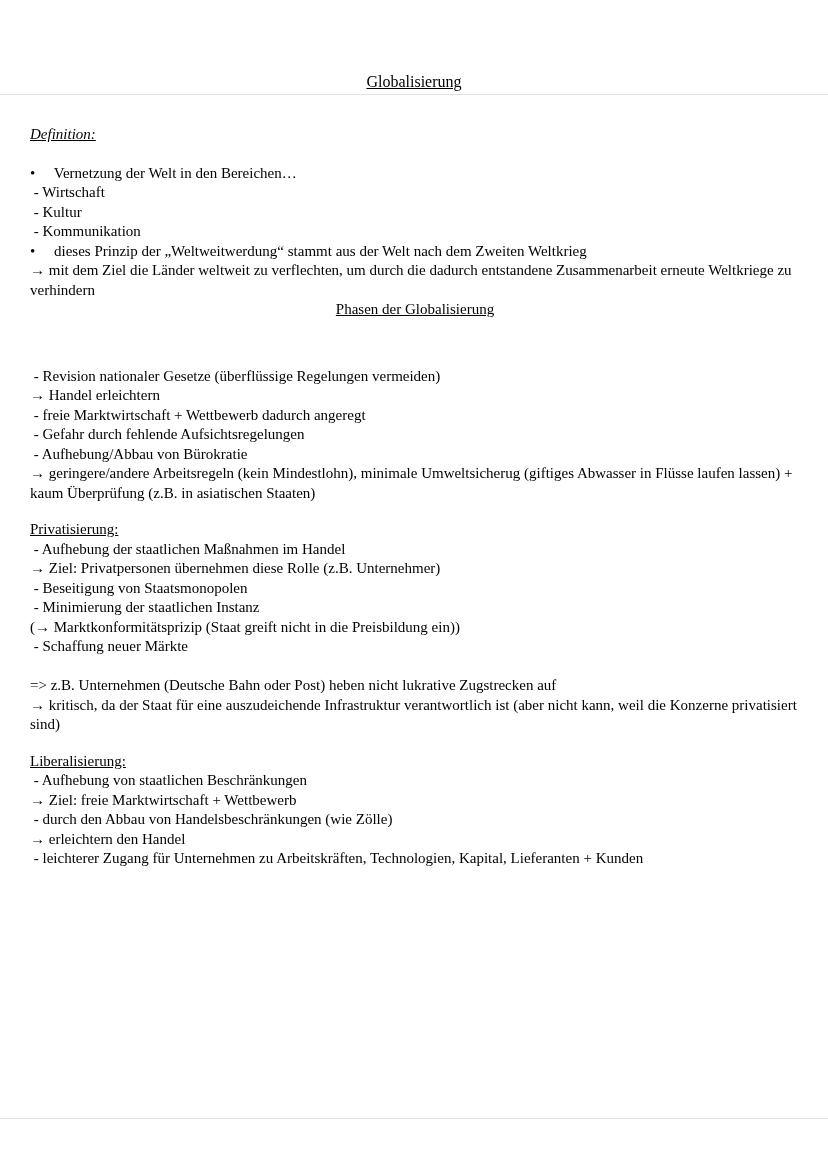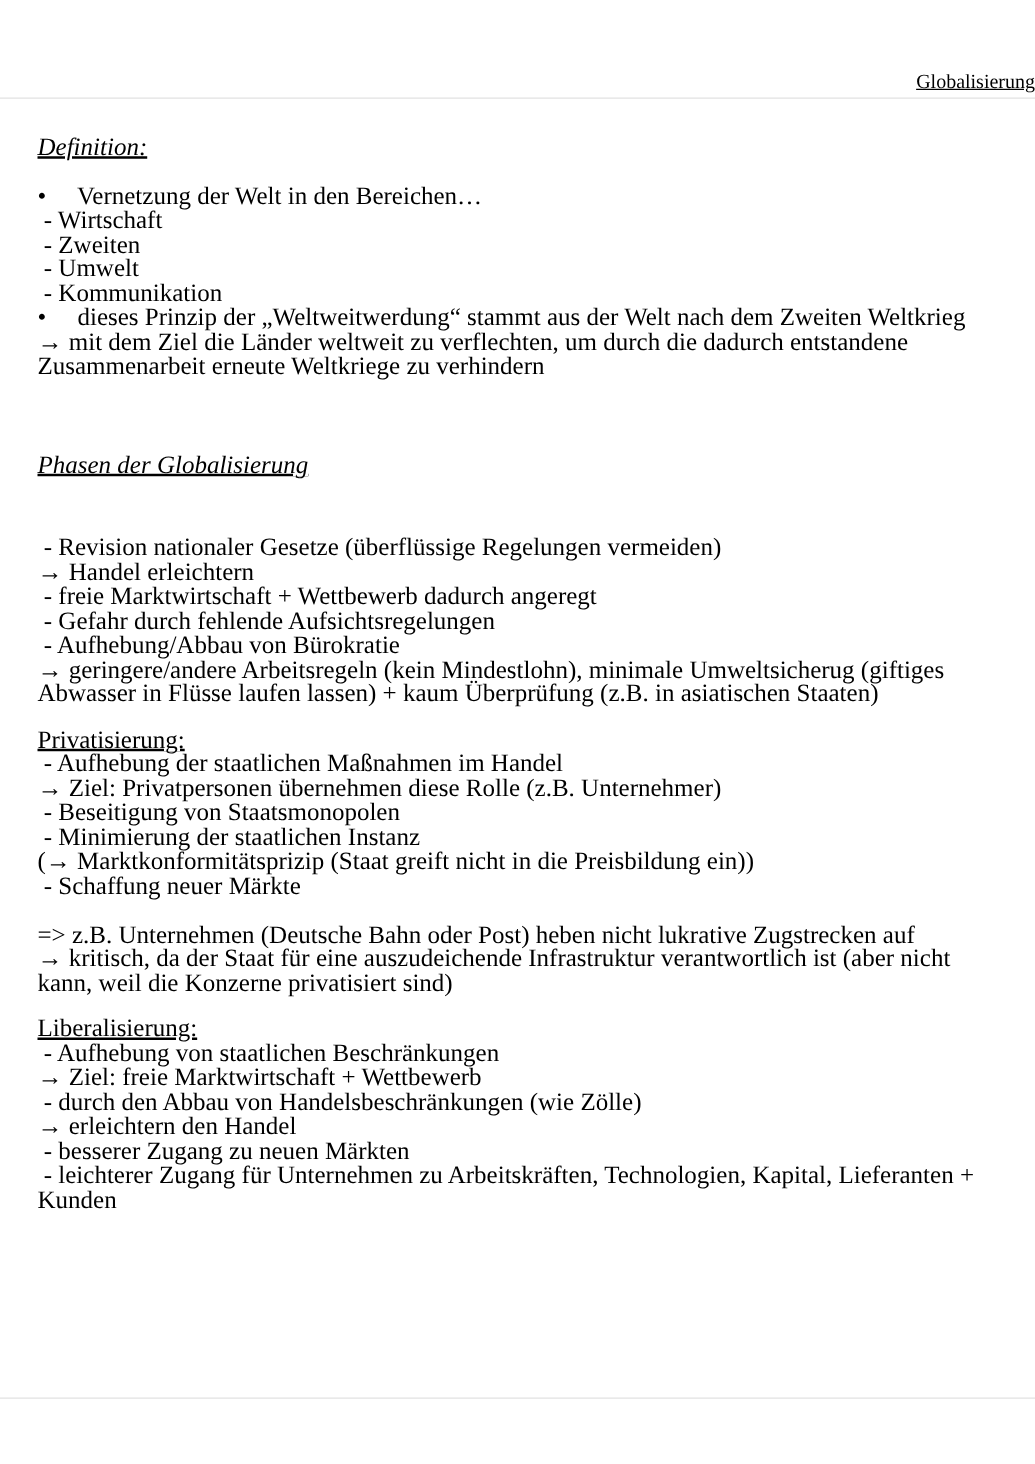--- a/index.html
+++ b/index.html
@@ -6,69 +6,67 @@
   body {
     width: 828px;
     height: 1171px;
     background: #ffffff;
     color: #000000;
     font-family: "Liberation Serif", serif;
     position: relative;
     overflow: hidden;
   }
   .doc-title {
-    padding-top: 57px;
-    text-align: right;
+    padding-top: 73px;
+    text-align: center;
     font-size: 16px;
     line-height: 18px;
     text-decoration: underline;
   }
   .rule {
     border: 0;
     border-top: 1px solid #e2e2e2;
     width: 100%;
   }
   .rule-top { margin-top: 3px; }
   .rule-bottom { position: absolute; left: 0; top: 1110px; }
   .content {
     padding: 0 28px 0 30px;
-    font-size: 20px;
+    font-size: 15px;
     line-height: 19.5px;
   }
   .line {
     white-space: pre-wrap;
     min-height: 19.5px;
   }
   .heading { text-decoration: underline; }
   .italic { font-style: italic; }
   #definition-heading { margin-top: 30px; }
   #definition-lines { margin-top: 19px; }
   #phasen-heading {
-    margin-top: 59px;
-    font-style: italic;
+    text-align: center;
     text-decoration: underline;
   }
   #section-deregulierung { margin-top: 47px; }
   #section-privatisierung { margin-top: 17px; }
   #section-liberalisierung { margin-top: 17px; }
 </style>
 </head>
 <body>
 
 <div class="doc-title">Globalisierung</div>
 <hr class="rule rule-top">
 
 <div class="content">
 
   <div class="heading italic" id="definition-heading">Definition:</div>
   <div id="definition-lines">
     <div class="line">•     Vernetzung der Welt in den Bereichen…</div>
     <div class="line"> - Wirtschaft</div>
-    <div class="line"> - Zweiten</div>
-    <div class="line"> - Umwelt</div>
+    <div class="line"> - Kultur</div>
     <div class="line"> - Kommunikation</div>
     <div class="line">•     dieses Prinzip der „Weltweitwerdung“ stammt aus der Welt nach dem Zweiten Weltkrieg</div>
     <div class="line">→ mit dem Ziel die Länder weltweit zu verflechten, um durch die dadurch entstandene Zusammenarbeit erneute Weltkriege zu verhindern</div>
   </div>
 
   <div id="phasen-heading">Phasen der Globalisierung</div>
 
   <section id="section-deregulierung">
     <div class="line"> - Revision nationaler Gesetze (überflüssige Regelungen vermeiden)</div>
     <div class="line">→ Handel erleichtern</div>
@@ -90,19 +88,18 @@
     <div class="line">=&gt; z.B. Unternehmen (Deutsche Bahn oder Post) heben nicht lukrative Zugstrecken auf</div>
     <div class="line">→ kritisch, da der Staat für eine auszudeichende Infrastruktur verantwortlich ist (aber nicht kann, weil die Konzerne privatisiert sind)</div>
   </section>
 
   <section id="section-liberalisierung">
     <div class="heading">Liberalisierung:</div>
     <div class="line"> - Aufhebung von staatlichen Beschränkungen</div>
     <div class="line">→ Ziel: freie Marktwirtschaft + Wettbewerb</div>
     <div class="line"> - durch den Abbau von Handelsbeschränkungen (wie Zölle)</div>
     <div class="line">→ erleichtern den Handel</div>
-    <div class="line"> - besserer Zugang zu neuen Märkten</div>
     <div class="line"> - leichterer Zugang für Unternehmen zu Arbeitskräften, Technologien, Kapital, Lieferanten + Kunden</div>
   </section>
 
 </div>
 
 <hr class="rule rule-bottom">
 
 </body></html>

